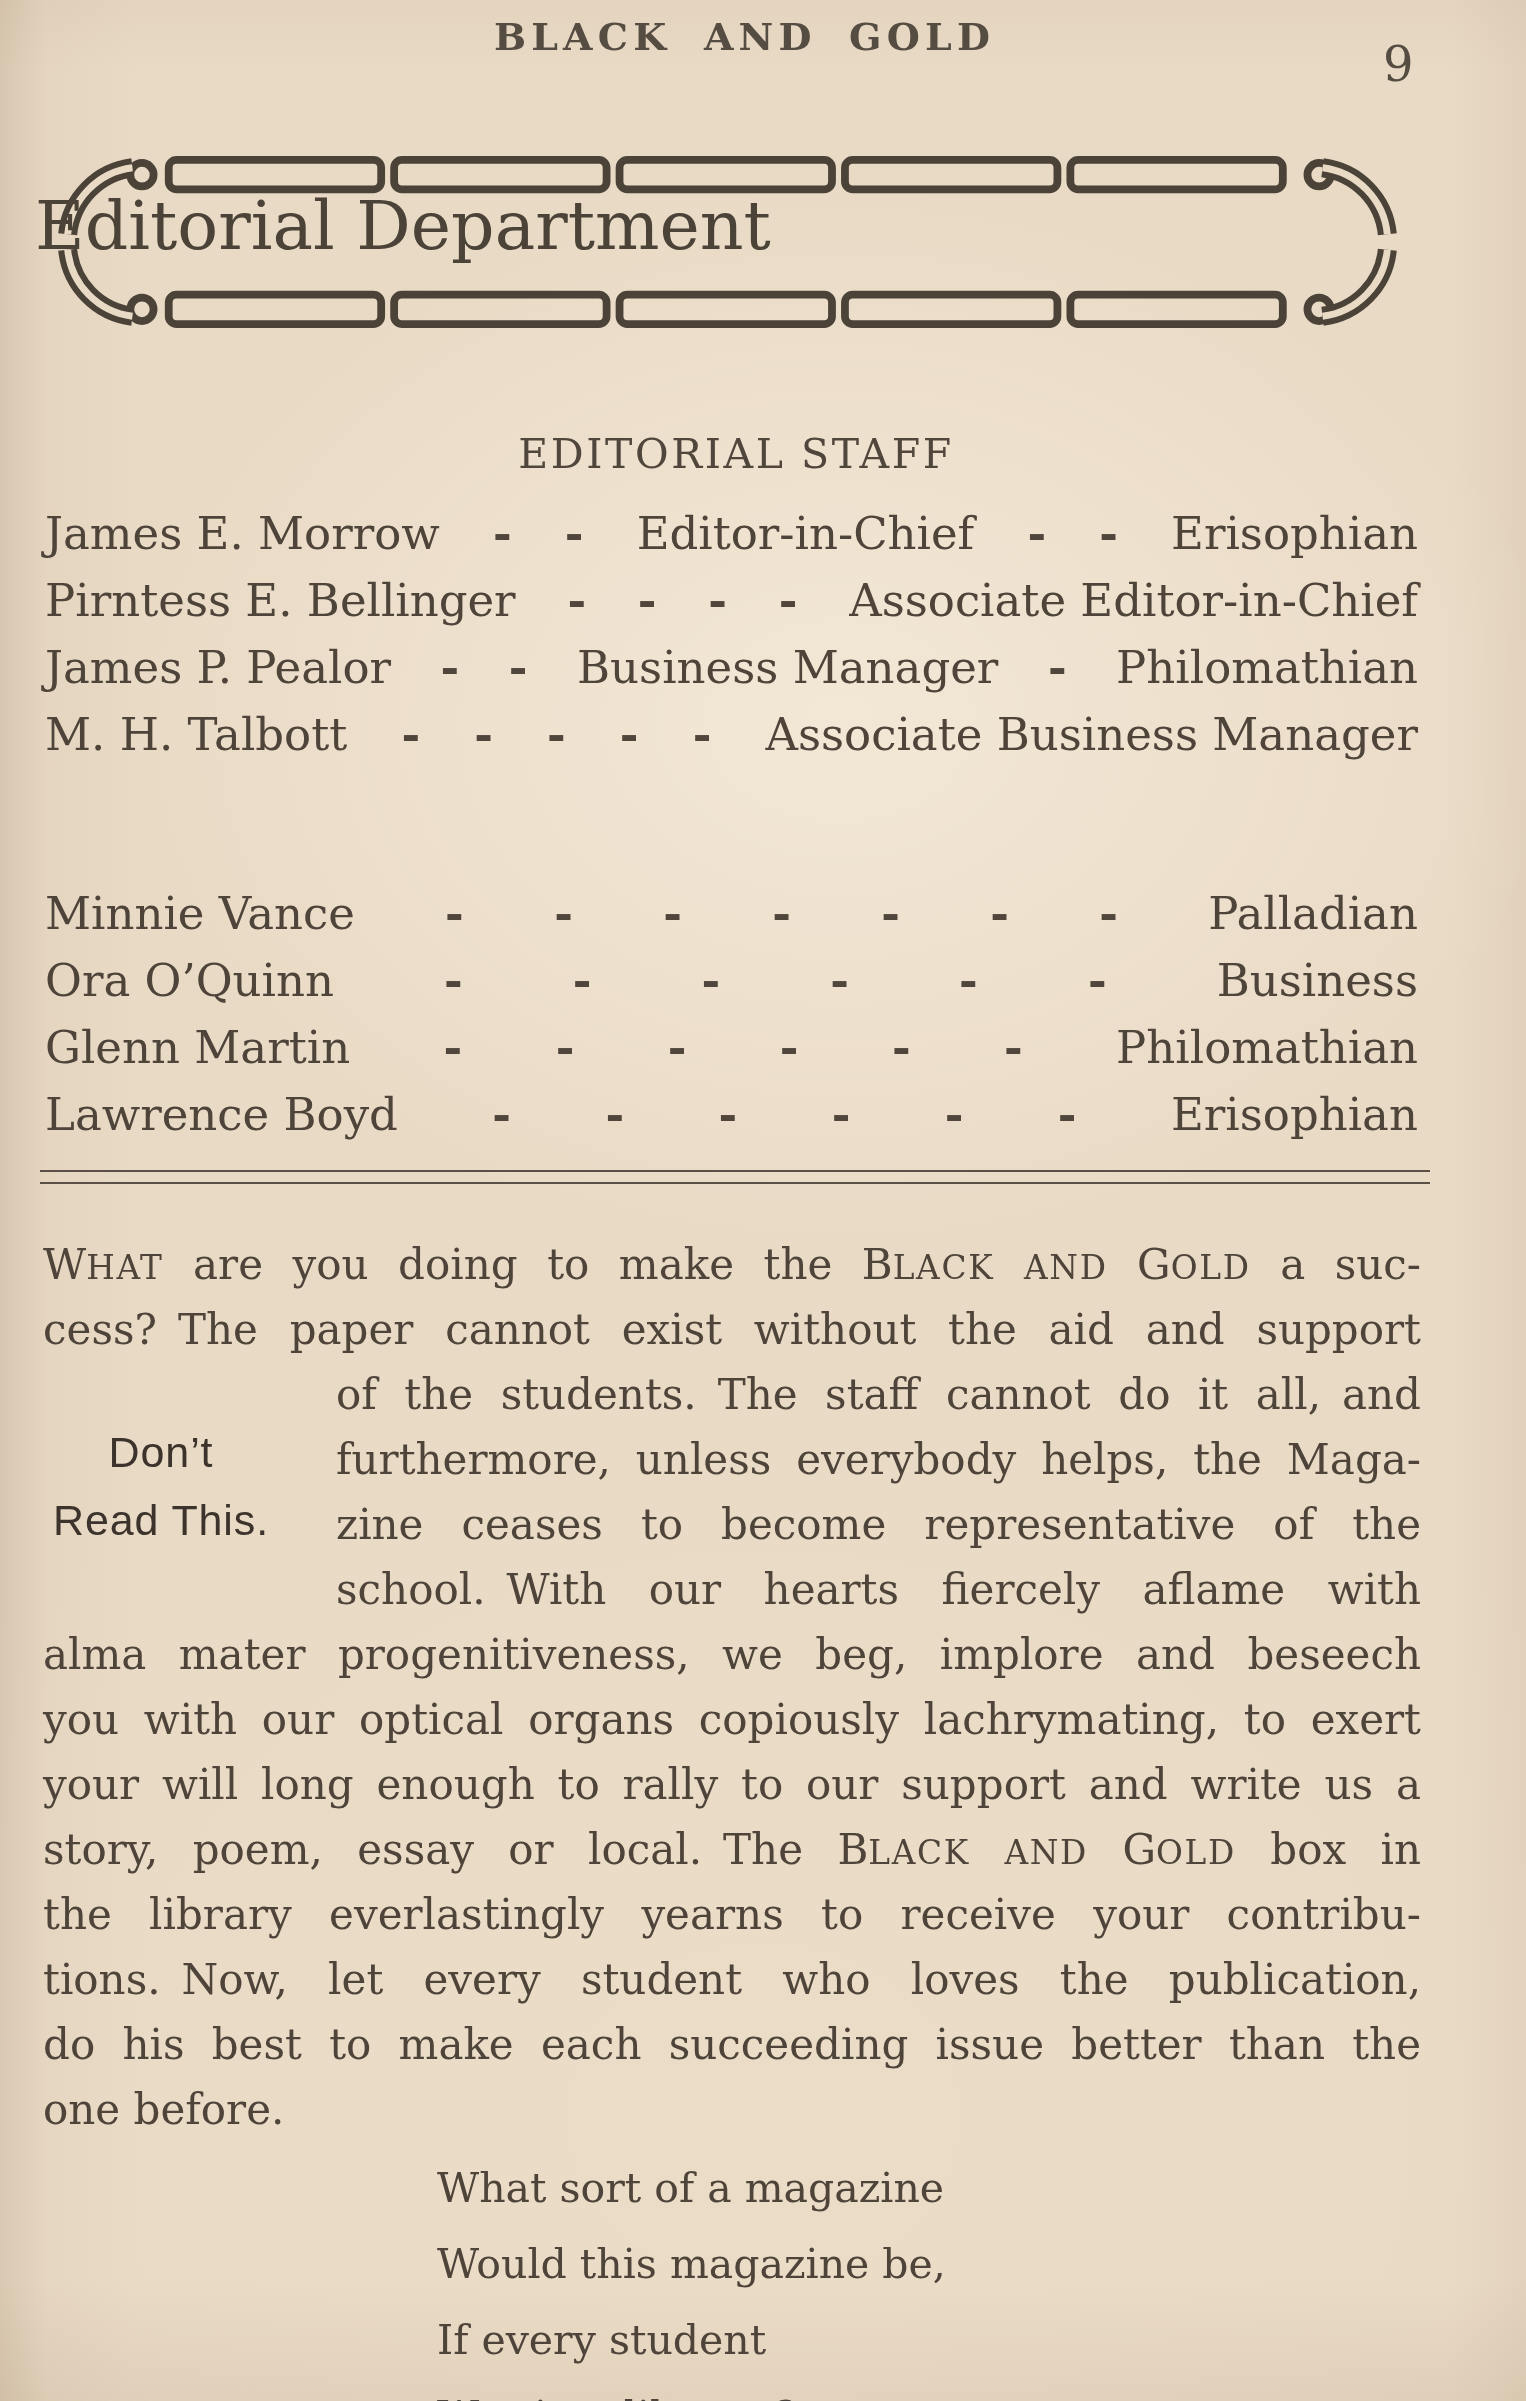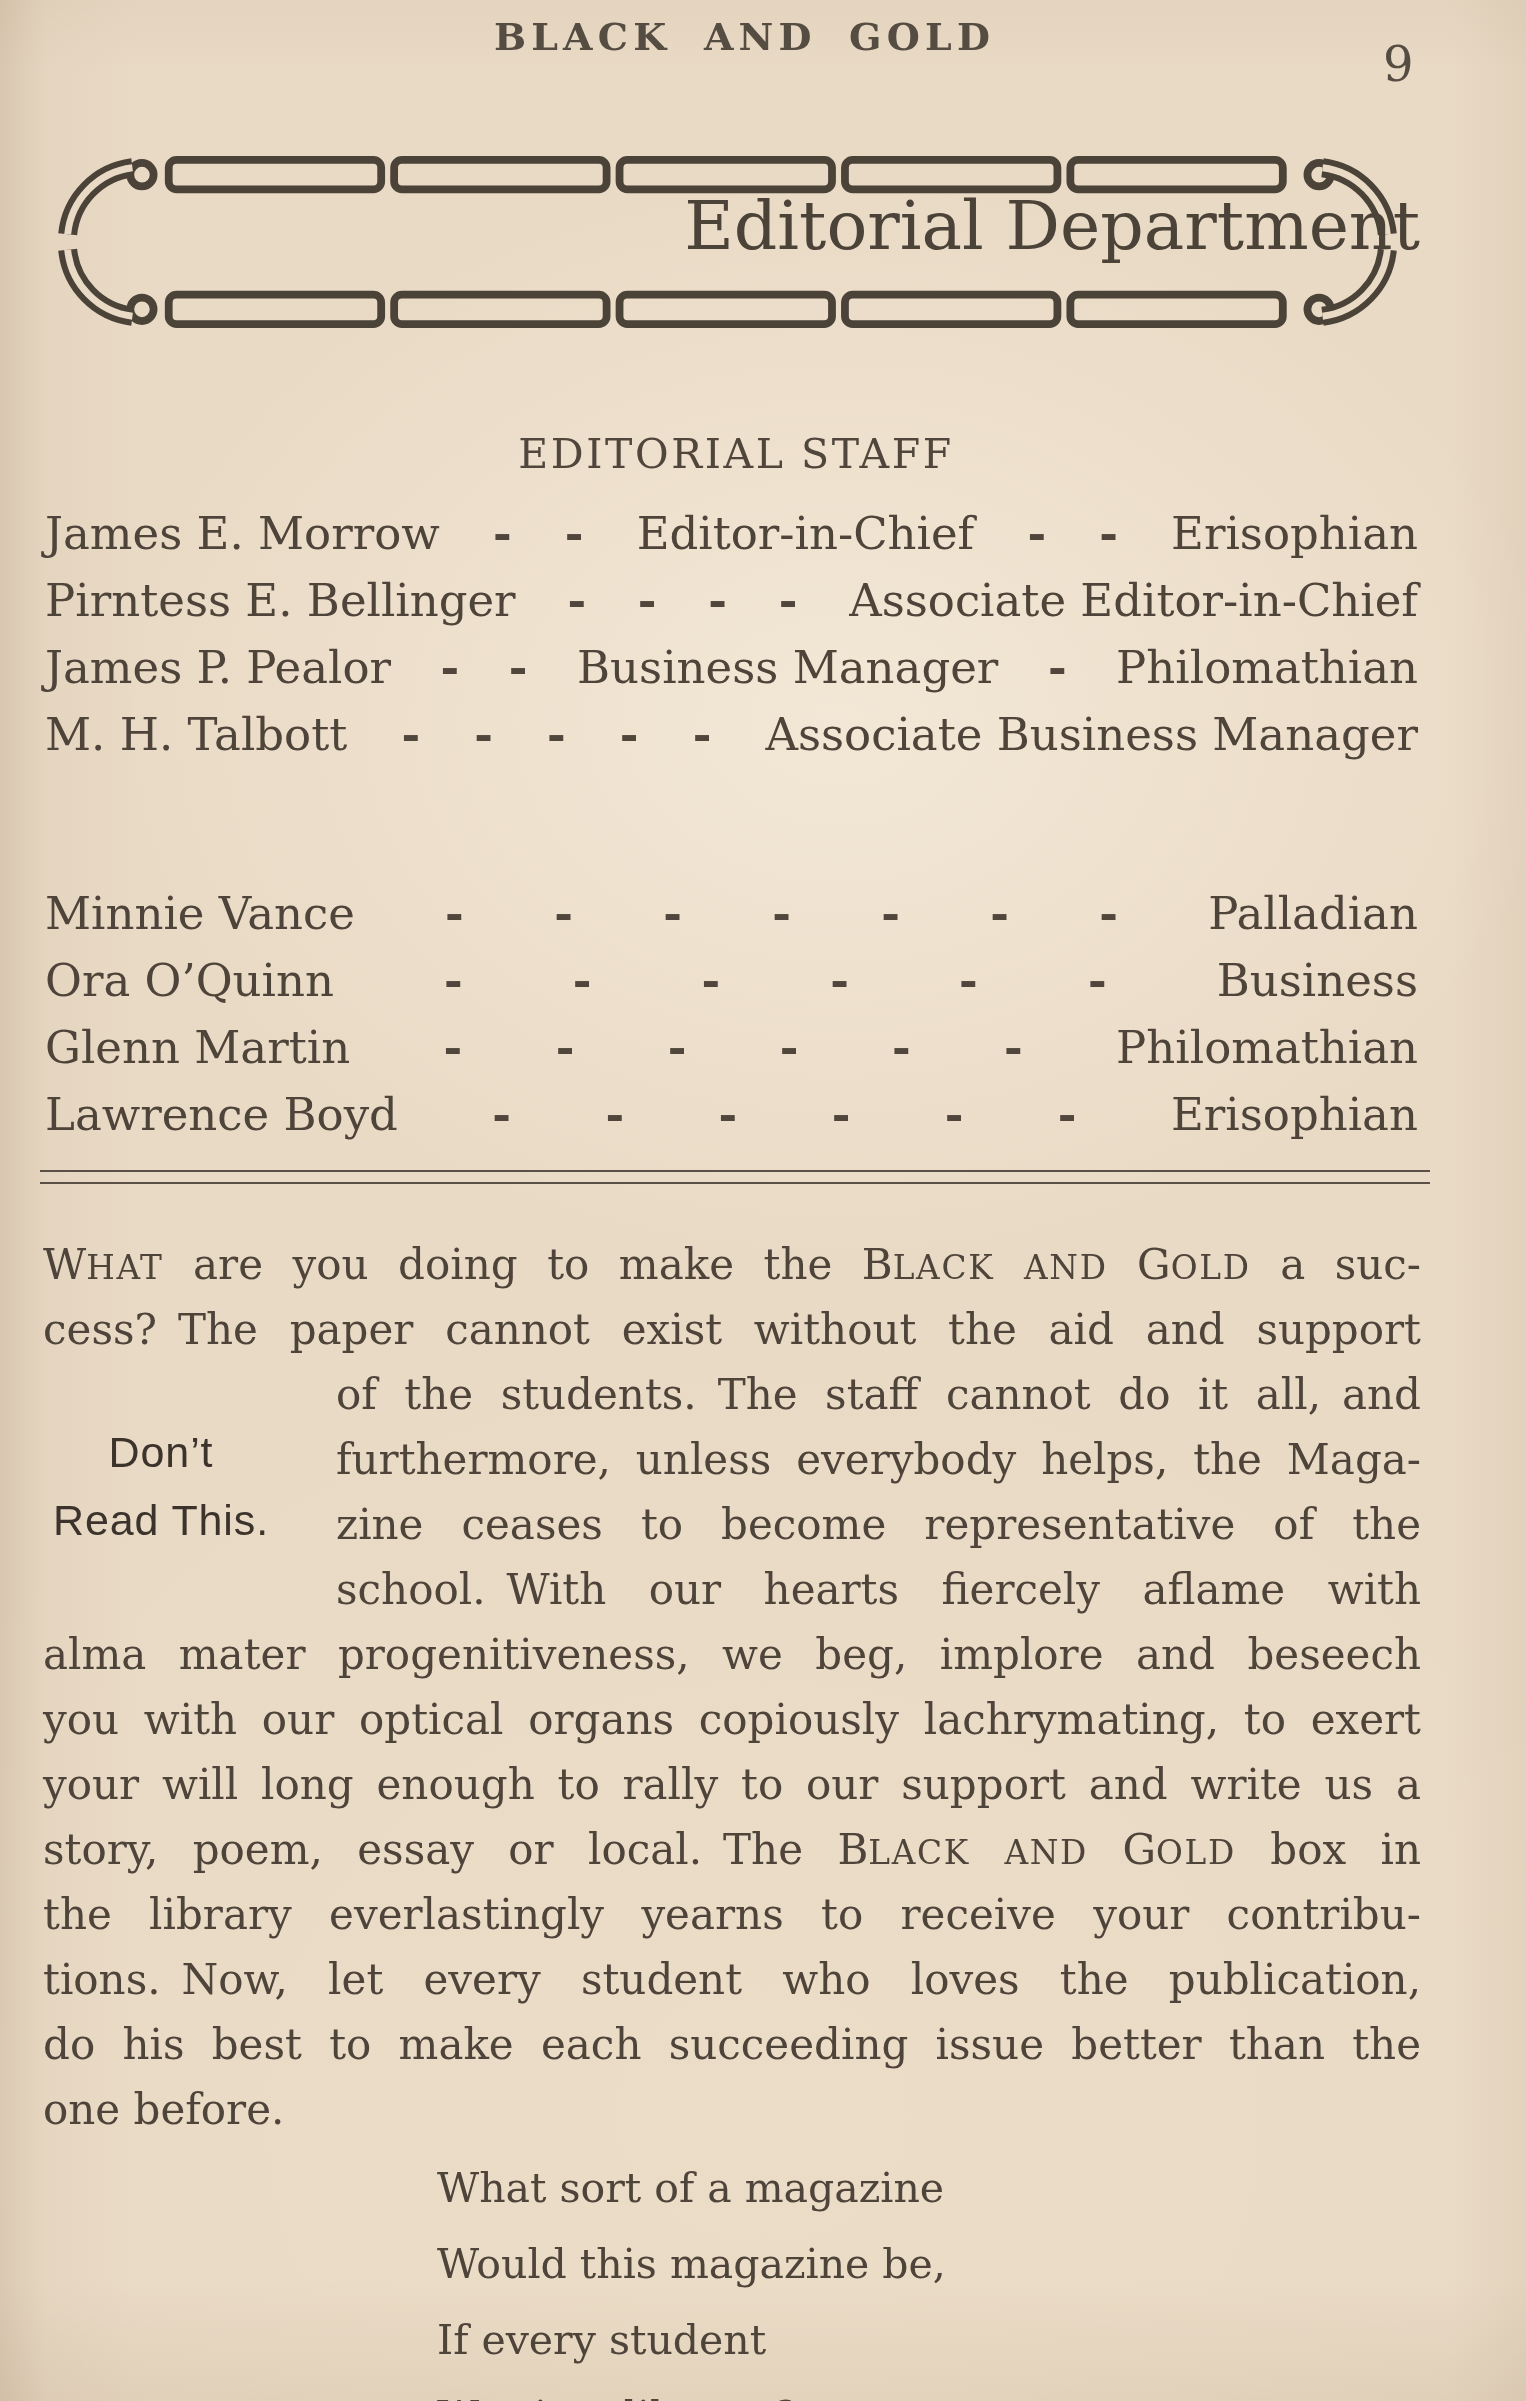--- a/index.html
+++ b/index.html
@@ -17,21 +17,21 @@
   .running-head{
     position:absolute;top:18px;left:0;width:1489px;text-align:center;
     font-size:38px;font-weight:700;letter-spacing:5.2px;word-spacing:14px;
     line-height:1;color:#554c42;
   }
   .page-number{position:absolute;top:40px;left:1383px;font-size:48px;line-height:1;color:#554c42;}
   .frame-svg{position:absolute;top:147px;left:35px;width:1385px;height:190px;}
   .frame-svg .tube-outer{fill:none;stroke:#4b4238;}
   .frame-svg .tube-inner{fill:none;stroke:#e9dac5;}
   .banner-title{
-    position:absolute;top:192px;left:35px;width:1385px;text-align:right;
+    position:absolute;top:192px;left:35px;width:1385px;text-align:left;
     font-size:68px;line-height:1;color:#4b4238;
   }
   .section-heading{
     position:absolute;left:52px;width:1368px;text-align:center;
     font-size:41px;line-height:1;letter-spacing:2.6px;color:#50463c;
   }
   #staff-heading{top:422px;margin-top:12px;}
   #assoc-heading{top:803px;}
   .rows{position:absolute;left:45px;width:1373px;}
   #staff-rows{top:500px;}

